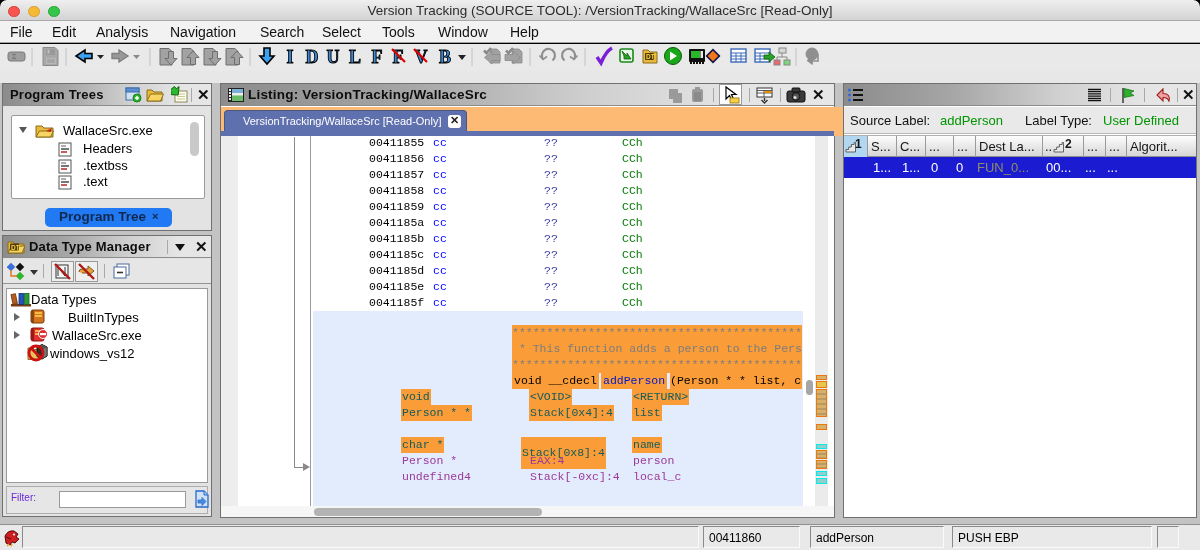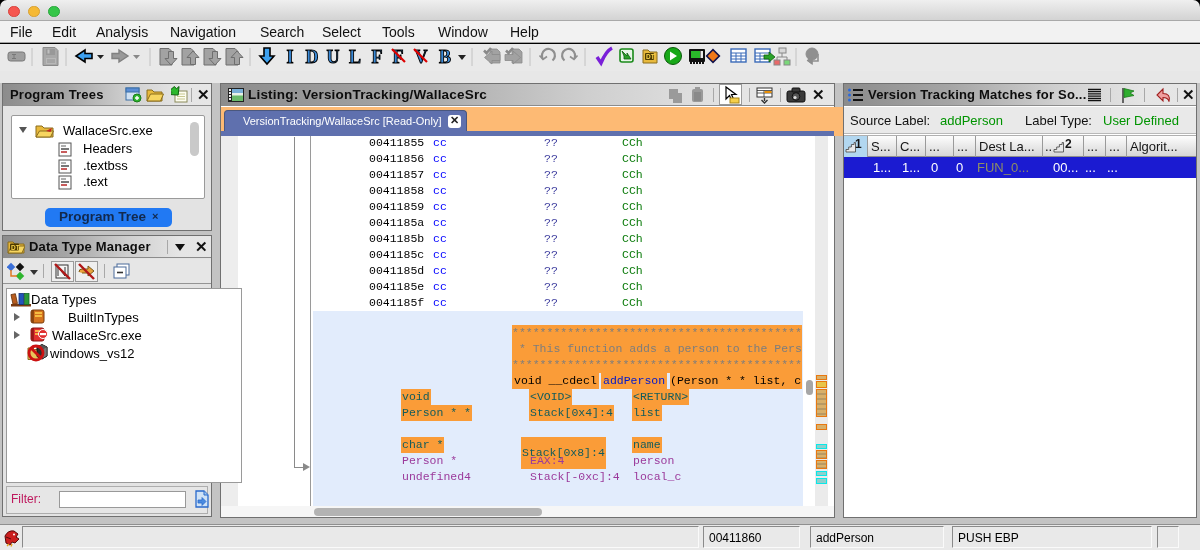--- a/index.html
+++ b/index.html
@@ -52,20 +52,21 @@
 .mk { position:absolute; left:1px; width:11px; }
 .mko { background:#d8b06a; border:1px solid #e87810; }
 .mkc { background:#8fd0cc; border:1px solid #0ae8e8; }
 </style>
 </head>
 <body>
 <div id="titlebar">
   <div class="tl" id="tl-r"></div>
     <div class="tl" id="tl-y"></div>
     <div class="tl" id="tl-g"></div>
+  <div id="title-text">Version Tracking (SOURCE TOOL): /VersionTracking/WallaceSrc [Read-Only]</div>
 </div>
 <div id="menubar">
   <span style="left:10px">File</span>
     <span style="left:52px">Edit</span>
   <span style="left:96px">Analysis</span>
     <span style="left:170px">Navigation</span>
   <span style="left:260px">Search</span>
     <span style="left:322px">Select</span>
   <span style="left:382px">Tools</span>
     <span style="left:438px">Window</span>
@@ -390,21 +391,20 @@
   </div>
 
   <div class="panel" id="vt" style="left:843px; top:0px; width:354px; height:435px; background:#fff;">
     <div class="phead">
       <svg class="abs" style="left:3px; top:3px;" width="17" height="16" viewBox="0 0 17 16">
         <circle cx="2.5" cy="3" r="1.5" fill="#2a6adf"></circle>
         <circle cx="2.5" cy="8" r="1.5" fill="#2a6adf"></circle>
         <circle cx="2.5" cy="13" r="1.5" fill="#2a6adf"></circle>
         <path d="M6 3 h10 M6 8 h10 M6 13 h10" stroke="#111" stroke-width="1.8"></path>
       </svg>
-      <span class="ptitle" style="left:24px;">Version Tracking Matches for So...</span>
       <svg class="abs" style="left:243px; top:4px;" width="15" height="14" viewBox="0 0 15 14">
         <path d="M1 1.5 h13 M1 3.7 h13 M1 5.9 h13 M1 8.1 h13 M1 10.3 h13 M1 12.5 h13" stroke="#111" stroke-width="1.3"></path>
       </svg>
       <div class="hsep" style="left:266px;"></div>
       <svg class="abs" style="left:277px; top:3px;" width="15" height="17" viewBox="0 0 15 17">
         <path d="M2 1 v15" stroke="#444" stroke-width="1.6"></path>
         <path d="M3 1.5 l10 2.5 -4 2 4 2.5 -10 2 z" fill="#2fae2f" stroke="#1a7a1a" stroke-width="0.8"></path>
       </svg>
       <div class="hsep" style="left:300px;"></div>
       <svg class="abs" style="left:310px; top:3px;" width="18" height="17" viewBox="0 0 18 17">
@@ -451,21 +451,21 @@
       <div class="abs" style="left:282px; top:0; width:1px; height:21px; background:#9a9a9a;"></div>
       <span class="abs" style="left:286px; top:3px;">Algorit...</span>
     </div>
 
     <div class="abs" id="vtrow" style="left:0; top:73px; width:352px; height:21px; background:#1b1bd1; font-size:13px; color:#fff;">
       <span class="abs" style="left:29px; top:3px;">1...</span>
       <span class="abs" style="left:58px; top:3px;">1...</span>
       <span class="abs" style="left:87px; top:3px;">0</span>
       <span class="abs" style="left:112px; top:3px;">0</span>
       <span class="abs" style="left:133px; top:3px; color:#8f8f63;">FUN_0...</span>
-      <span class="abs" style="left:209px; top:3px;">00...</span>
+      <span class="abs" style="left:202px; top:3px;">00...</span>
       <span class="abs" style="left:241px; top:3px;">...</span>
       <span class="abs" style="left:263px; top:3px;">...</span>
       <span class="abs" style="left:285px; top:3px;margin-top:32px;">Exact F...</span>
     </div>
   </div>
 
   <div class="panel" style="left:2px; top:152px; width:210px; height:282px;">
     <div class="phead">
       <svg class="abs" style="left:4px; top:3px;" width="18" height="15" viewBox="0 0 18 15">
         <path d="M1 3 h5 l2 2 h9 v9 h-16 z" fill="#e8b93c" stroke="#8a6d1d"></path>
@@ -502,21 +502,21 @@
         </svg>
       </div>
       <div class="hsep" style="left:101px; top:5px;"></div>
       <svg class="abs" style="left:109px; top:3px;" width="19" height="19" viewBox="0 0 19 19">
         <rect x="5" y="2" width="12" height="11" fill="#fff" stroke="#4a6a9a"></rect>
         <rect x="2" y="5" width="12" height="11" fill="#fff" stroke="#4a6a9a"></rect>
         <path d="M5 10.5 h6" stroke="#333" stroke-width="1.6"></path>
       </svg>
     </div>
 
-    <div class="abs" style="left:3px; top:52px; width:236px; height:195px; background:#fff; border:1px solid #9a9a9a;">
+    <div class="abs" style="left:3px; top:52px; width:202px; height:195px; background:#fff; border:1px solid #9a9a9a;">
       <svg class="abs" style="left:2px; top:3px;" width="24" height="16" viewBox="0 0 24 16">
         <rect x="2" y="12" width="20" height="2.5" fill="#7a3a12"></rect>
         <rect x="4" y="2" width="4.5" height="10" fill="#b85c1e" stroke="#6a3510" stroke-width="0.8" transform="rotate(-12 6 12)"></rect>
         <rect x="10" y="1.5" width="4.5" height="11" fill="#2255bb" stroke="#12307a" stroke-width="0.8"></rect>
         <rect x="15.5" y="1.5" width="4.5" height="11" fill="#2a9a3a" stroke="#14662a" stroke-width="0.8"></rect>
       </svg>
       <span class="abs" style="left:24px; top:3px; font-size:13px; color:#000;">Data Types</span>
       <div class="abs" style="left:7px; top:24px; width:0; height:0; border-left:6px solid #666; border-top:4.5px solid transparent; border-bottom:4.5px solid transparent;"></div>
       <svg class="abs" style="left:22px; top:19px;" width="18" height="17" viewBox="0 0 18 17">
         <path d="M4 2 h9 q2 0 2 2 v9 q0 2 -2 2 h-9 z" fill="#d4731e" stroke="#7a3d0d"></path>
@@ -538,21 +538,21 @@
         <path d="M11 4 l5 -2.5 5 2.5 0 9 -5 3 -5 -2.5 z" fill="#2e2e2e" stroke="#111"></path>
         <path d="M16 1.5 l5 2.5 -5 2.5 -5 -2.5 z" fill="#555"></path>
         <path d="M16 6.5 v9.5 l5 -3 v-9" fill="#777" stroke="#111" stroke-width="0.5"></path>
         <circle cx="10" cy="10" r="7" fill="none" stroke="#cc1111" stroke-width="2.8"></circle>
         <path d="M5 5 L15 15" stroke="#cc1111" stroke-width="2.8"></path>
       </svg>
       <span class="abs" style="left:43px; top:57px; font-size:13px; color:#000;">windows_vs12</span>
     </div>
 
     <div class="abs" style="left:3px; top:250px; width:202px; height:28px; background:#e6e6e6; border:1px solid #adadad;">
-      <span class="abs" style="left:4px; top:5px; font-size:12px; color:#be185d;">Filter:</span>
+      <span class="abs" style="left:4px; top:5px; font-size:10px; color:#6d28d9;">Filter:</span>
       <div class="abs" style="left:52px; top:4px; width:127px; height:17px; background:#fff; border:1px solid #999;"></div>
       <svg class="abs" style="left:185px; top:3px;" width="18" height="19" viewBox="0 0 18 19">
         <path d="M4 1 h8 l4 4 v12 h-12 z" fill="#cfe2f6" stroke="#2a6acc" stroke-width="1.3"></path>
         <path d="M12 1 v4 h4" fill="#9ec4ea" stroke="#2a6acc"></path>
         <path d="M6 10 l4 0 0 -2.5 4 4 -4 4 0 -2.5 -4 0 z" fill="#4a8ae0" stroke="#2a6acc" stroke-width="0.8"></path>
       </svg>
     </div>
   </div>
 </div>
 <div id="statusbar">

